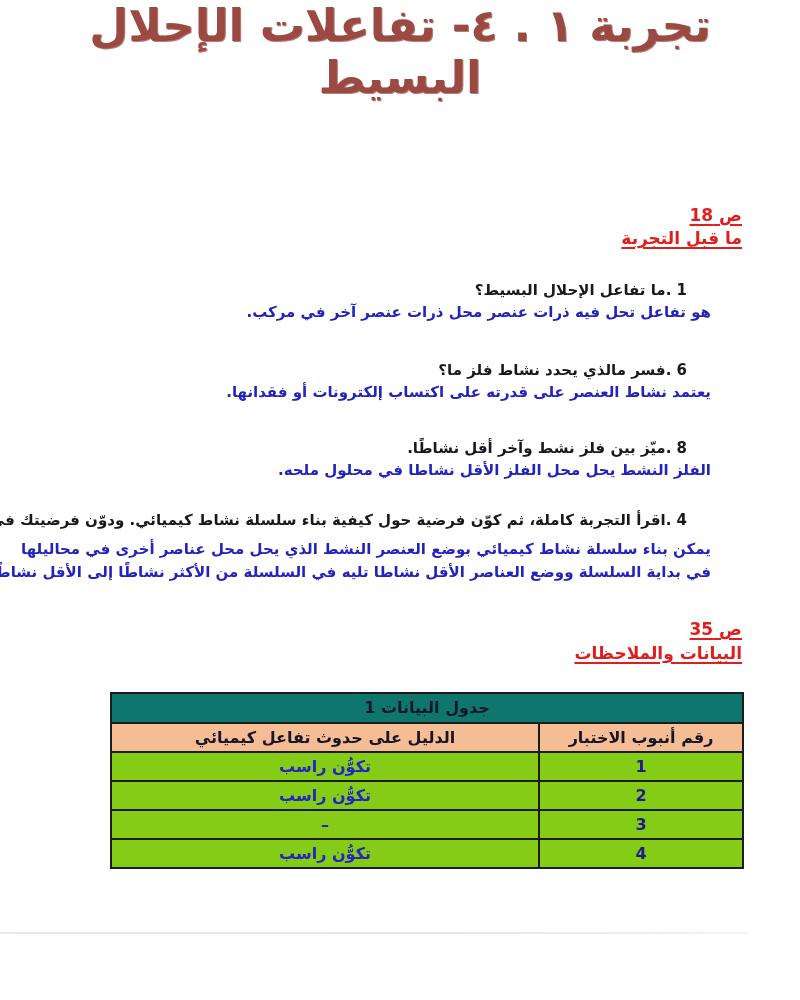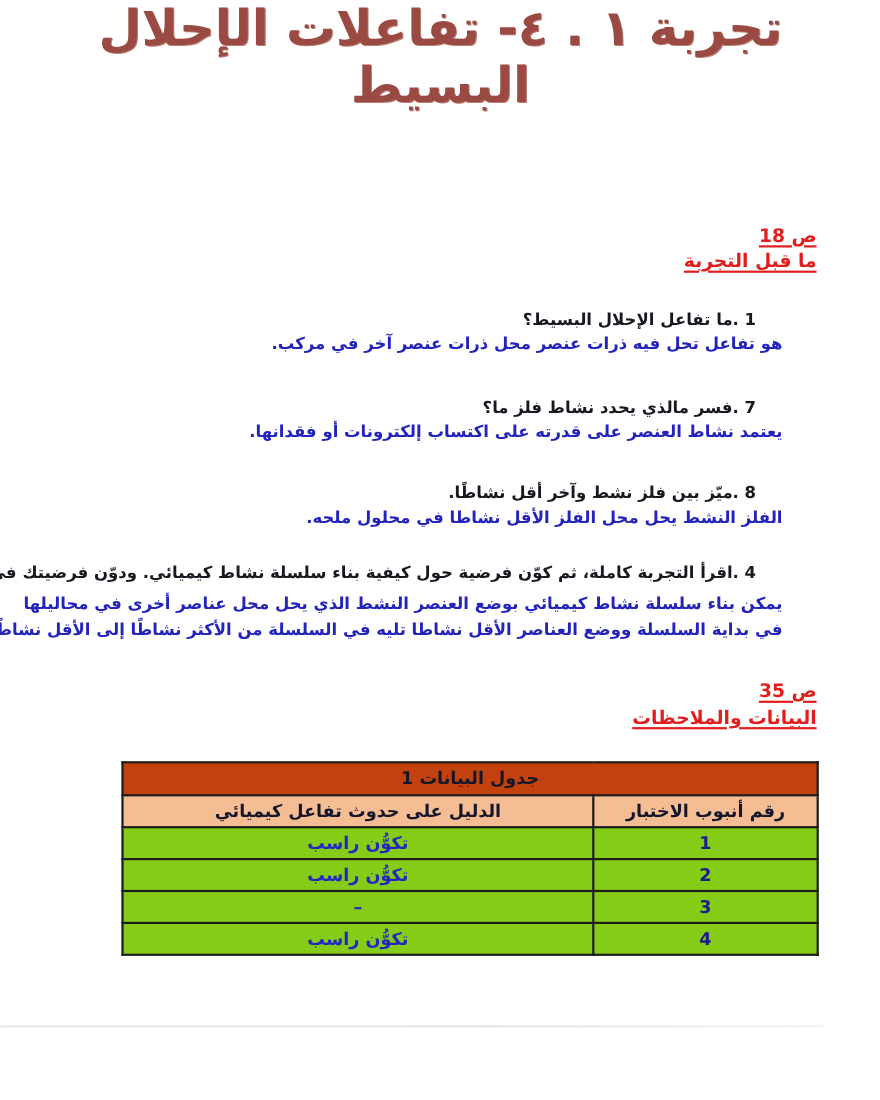--- a/index.html
+++ b/index.html
@@ -81,21 +81,21 @@
   }
   table.data-table td, table.data-table th {
     border: 2px solid #1c1c1c;
     font-weight: bold;
     text-align: center;
     padding: 2px 6px;
     font-size: 16px;
     line-height: 1.45;
   }
   .tbl-title-row th {
-    background: #c2410c;
+    background: #0f766e;
     color: #16162a;
   }
   .tbl-header-row th {
     background: #f4bd93;
     color: #16162a;
   }
   .col-tube { width: 204px; }
   .col-evidence { width: 428px; }
   .tbl-data-row td { background: #84cc16; }
   .tube-val { color: #1c1c8c; }
@@ -118,21 +118,21 @@
     <span class="red-head">ص 18</span>
     <span class="red-head">ما قبل التجربة</span>
   </div>
 
   <div class="qa qa1">
     <div class="question">1 .ما تفاعل الإحلال البسيط؟</div>
     <div class="answer">هو تفاعل تحل فيه ذرات عنصر محل ذرات عنصر آخر في مركب.</div>
   </div>
 
   <div class="qa qa2">
-    <div class="question">7 .فسر مالذي يحدد نشاط فلز ما؟</div>
+    <div class="question">6 .فسر مالذي يحدد نشاط فلز ما؟</div>
     <div class="answer">يعتمد نشاط العنصر على قدرته على اكتساب إلكترونات أو فقدانها.</div>
   </div>
 
   <div class="qa qa3">
     <div class="question">8 .ميّز بين فلز نشط وآخر أقل نشاطًا.</div>
     <div class="answer">الفلز النشط يحل محل الفلز الأقل نشاطا في محلول ملحه.</div>
   </div>
 
   <div class="qa qa4">
     <div class="question">4 .اقرأ التجربة كاملة، ثم كوّن فرضية حول كيفية بناء سلسلة نشاط كيميائي. ودوّن فرضيتك في</div>

